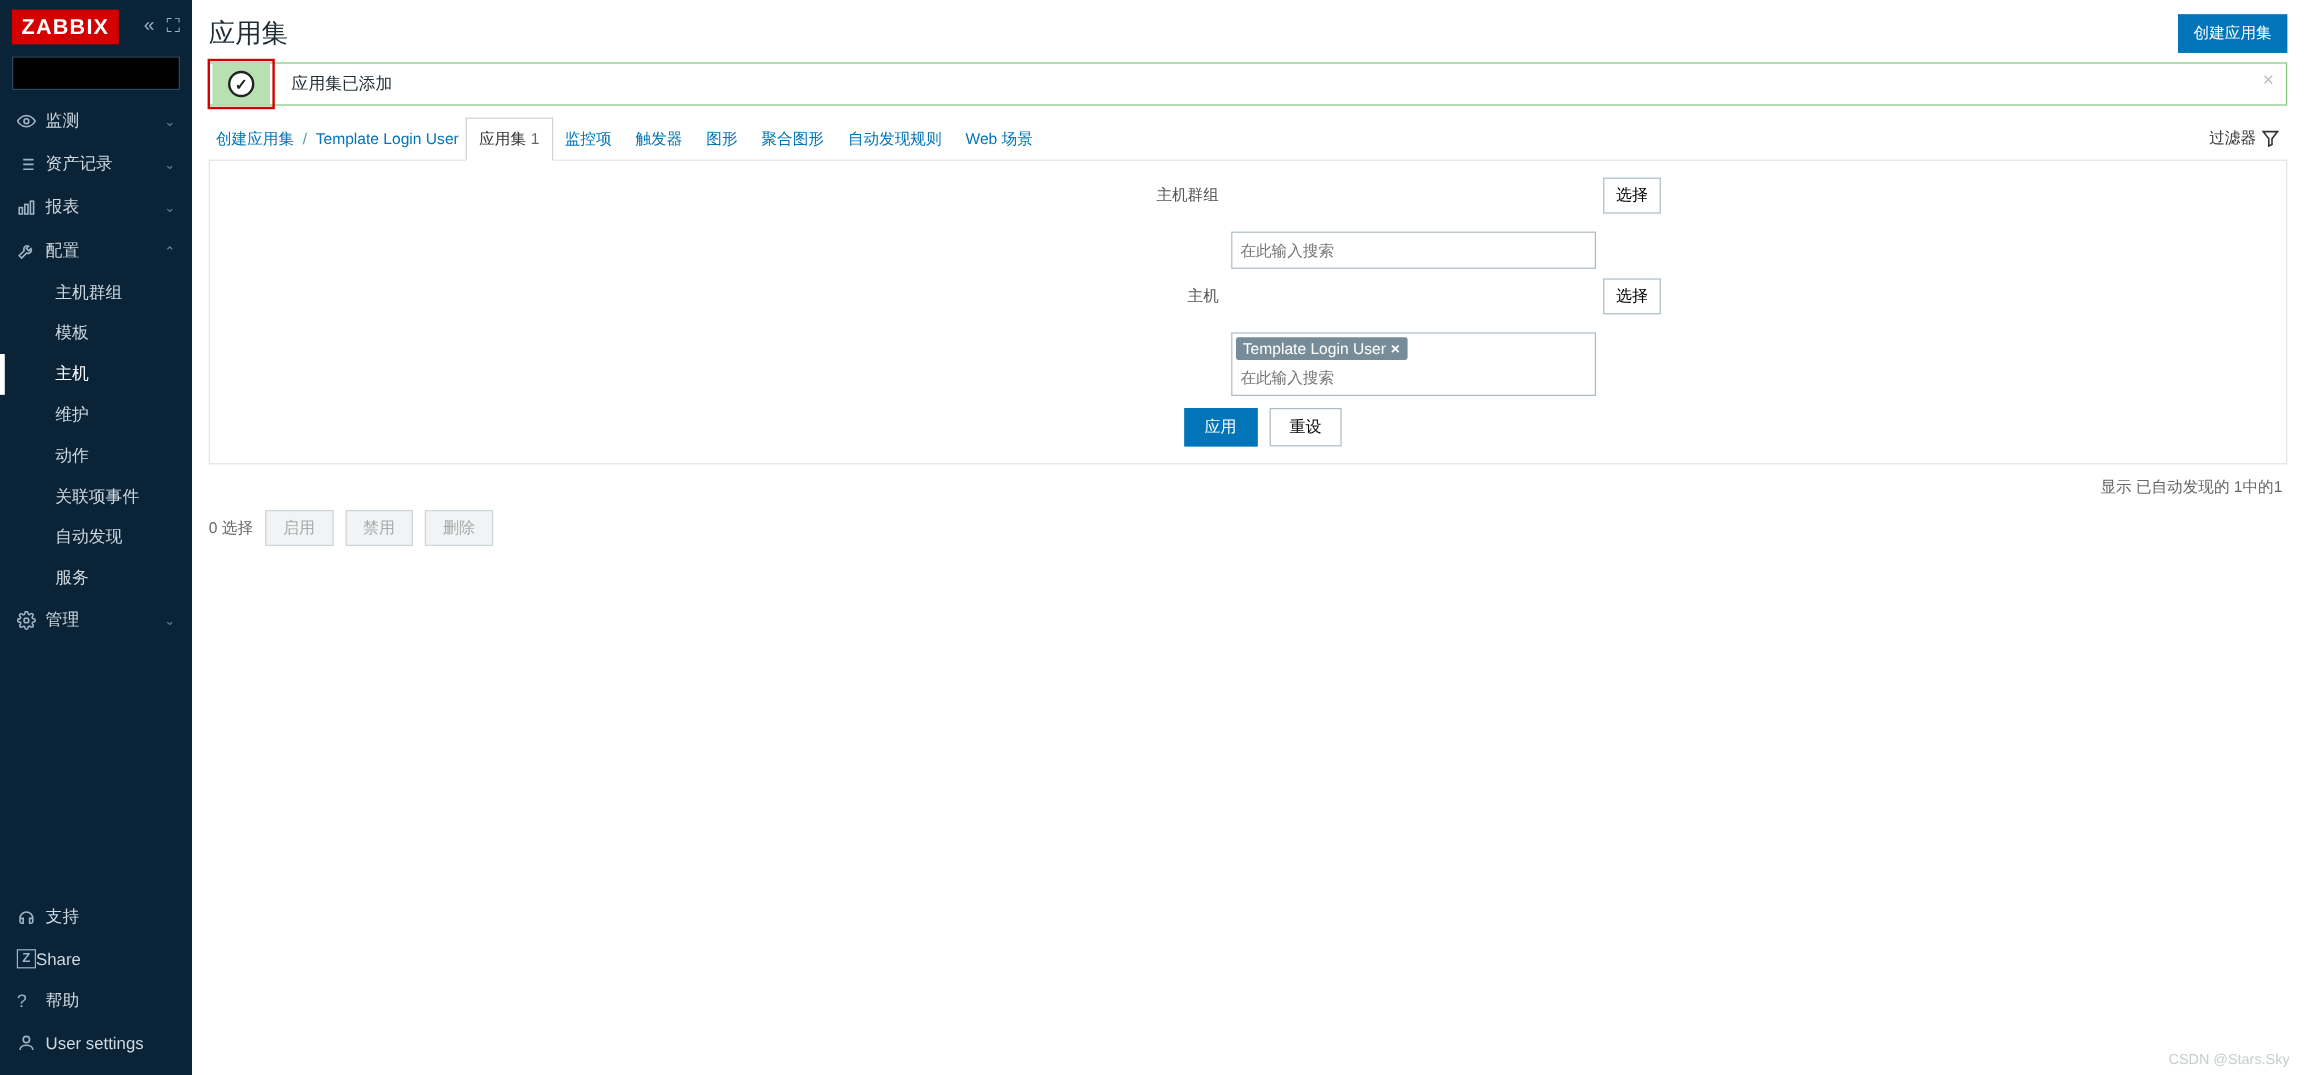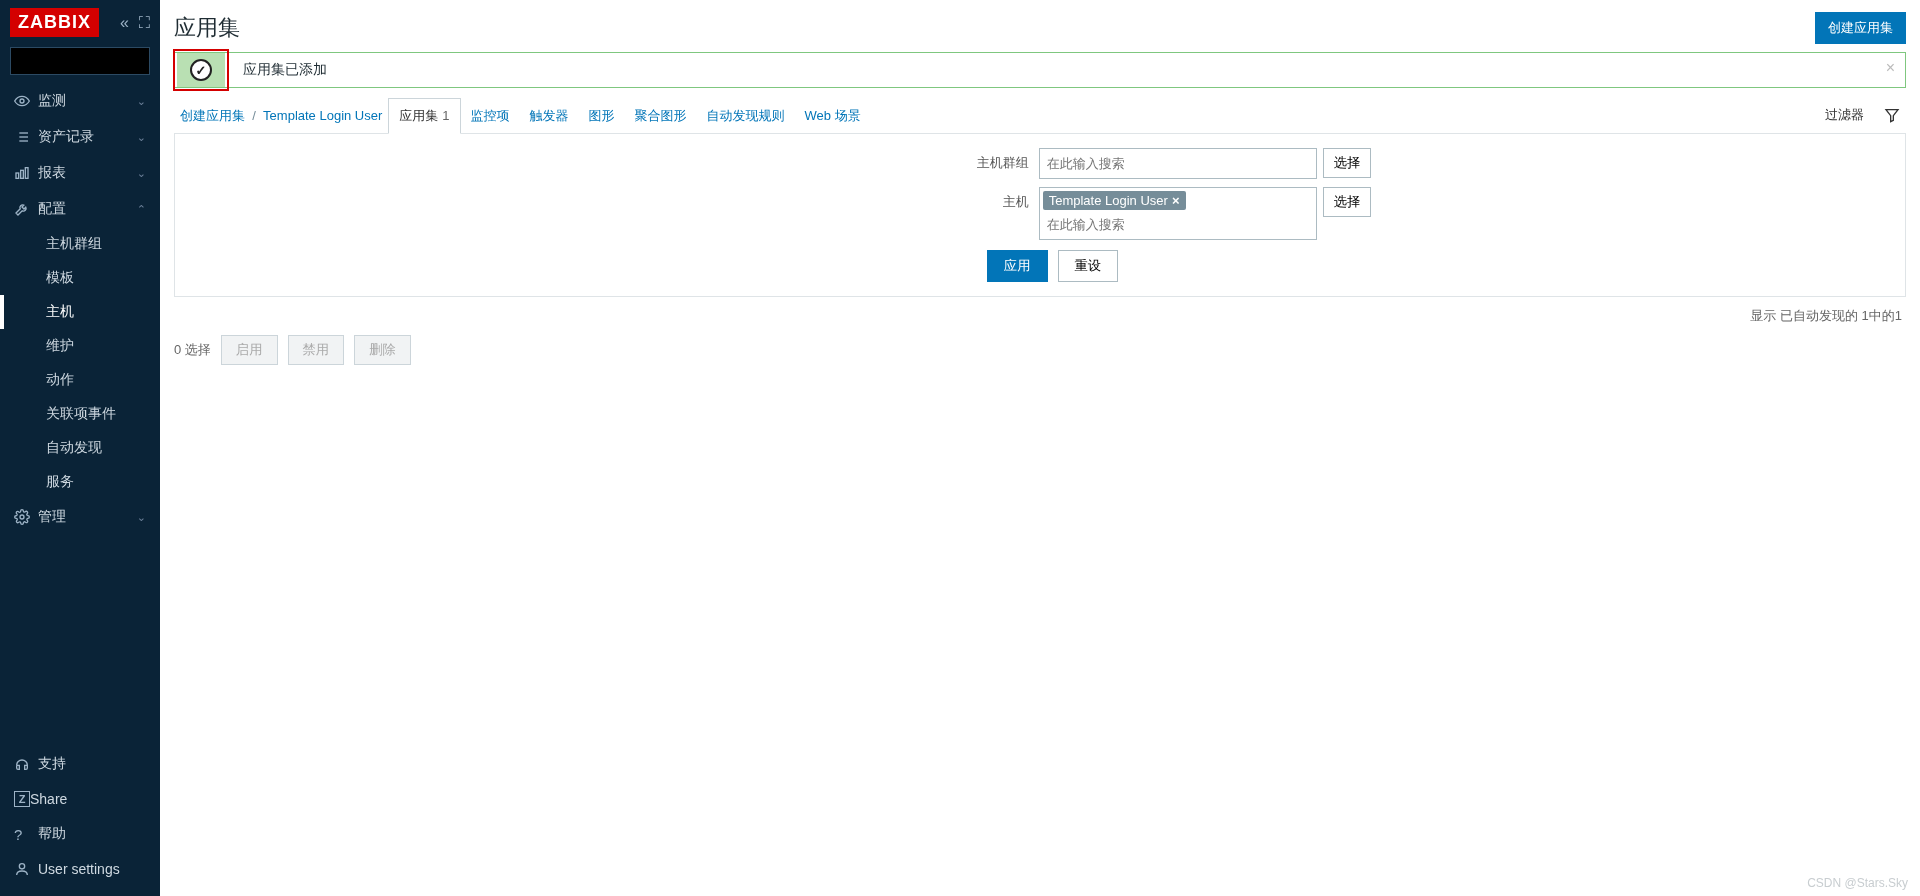--- a/index.html
+++ b/index.html
@@ -32,26 +32,26 @@
 .msg-mark { background: #b9e0b3; width: 48px; height: 34px; display: flex; align-items: center; justify-content: center; }
 .msg-mark .chk { width: 22px; height: 22px; border-radius: 50%; background: #fff; border: 2px solid #222; color: #222; display: flex; align-items: center; justify-content: center; font-weight: bold; }
 .msg-text { padding-left: 14px; font-size: 14px; }
 .msg-close { position: absolute; right: 10px; top: 6px; color: #bbb; cursor: pointer; font-size: 16px; }
 .tabs-row { display: flex; align-items: center; border-bottom: 1px solid #dfe4e7; position: relative; }
 .breadcrumb { color: #768d99; padding: 8px 6px; }
 .breadcrumb a { color: #0275b8; text-decoration: none; }
 .tab-link { color: #0275b8; padding: 8px 10px; cursor: pointer; }
 .tab-link.active { background: #fff; border: 1px solid #ccd5da; border-bottom: 1px solid #fff; margin-bottom: -1px; color: #333; }
 .tab-count { color: #666; margin-left: 4px; }
-.filter-toggle { position: absolute; right: 0; top: 4px; display: flex; align-items: center; gap: 20px; color: #333; cursor: pointer; padding: 4px 6px; }
+.filter-toggle { position: absolute; right: 0; top: 4px; display: flex; align-items: center; gap: 4px; color: #333; cursor: pointer; padding: 4px 6px; }
 .filter-panel { border: 1px solid #dfe4e7; border-top: 0; background: #fff; padding: 14px 0 14px 0; }
 .form-row { display: flex; align-items: flex-start; justify-content: center; gap: 10px; margin-bottom: 8px; }
 .form-label { width: 320px; text-align: right; color: #555; padding-top: 6px; }
 .form-ctrl { display: flex; gap: 6px; align-items: flex-start; }
-.multiselect { width: 278px; border: 1px solid #acbbc2; min-height: 28px; padding: 3px; display: flex; flex-wrap: wrap; gap: 3px; align-items: center; }
+.multiselect { width: 304px; border: 1px solid #acbbc2; min-height: 28px; padding: 3px; display: flex; flex-wrap: wrap; gap: 3px; align-items: center; margin-top: 45px; }
 .multiselect input { border: 0; outline: 0; padding: 4px; flex: 1; min-width: 80px; font-size: 13px; }
 .tag { background: #768d99; color: #fff; padding: 2px 6px; border-radius: 2px; display: flex; align-items: center; gap: 4px; font-size: 13px; }
 .tag .x { cursor: pointer; font-weight: bold; }
 .select-btn { border: 1px solid #acbbc2; background: #fff; padding: 5px 10px; cursor: pointer; }
 .filter-actions { display: flex; justify-content: center; gap: 10px; margin-top: 10px; }
 .btn-primary { background: #0275b8; color: #fff; border: 1px solid #0275b8; padding: 6px 16px; cursor: pointer; margin-left: 25px; }
 .btn-default { background: #fff; border: 1px solid #acbbc2; padding: 6px 16px; cursor: pointer; }
 .data-table { width: 100%; border-collapse: collapse; margin-top: 10px; }
 .data-table th { text-align: left; padding: 8px 6px; border-bottom: 1px solid #dfe4e7; font-weight: 400; }
 .data-table th a { color: #0275b8; text-decoration: none; }

